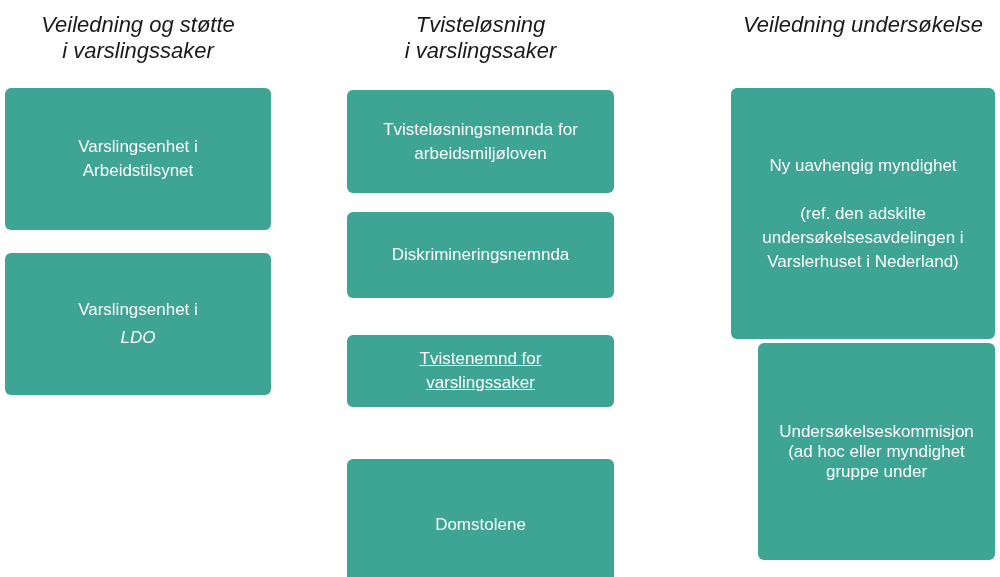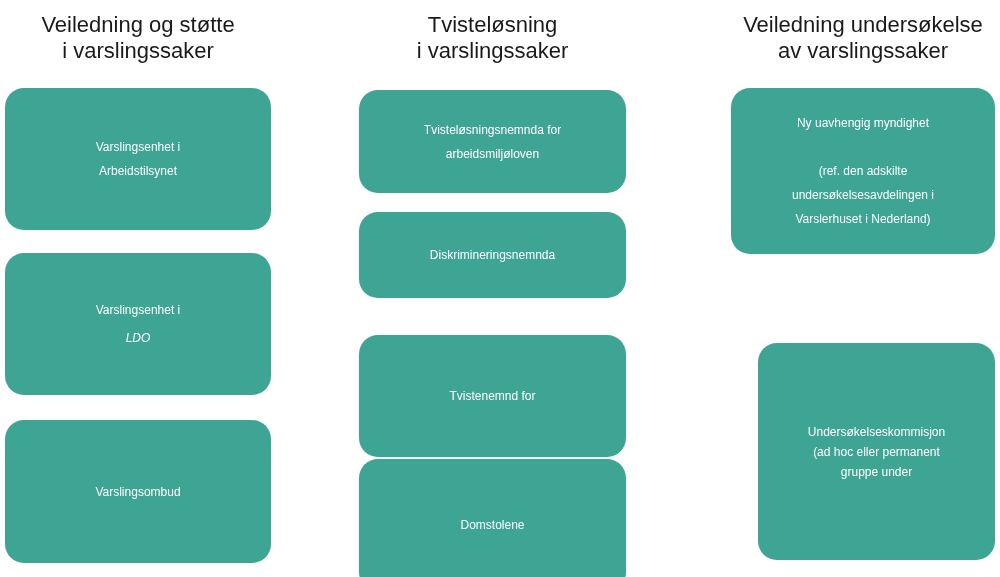--- a/index.html
+++ b/index.html
@@ -18,33 +18,33 @@
   }
   .column{position:absolute;top:0;height:577px;}
   .col-header{
     position:absolute;
     top:12px;left:0;right:0;
     text-align:center;
     color:var(--header-text);
     font-size:22px;
     line-height:26px;
   }
-  .col-header span{display:block;}
+  .col-header span{display:block;font-style:italic;}
   .box{
     position:absolute;
     left:0;right:0;
     background:var(--box-fill);
-    border-radius:19px;
+    border-radius:6px;
     display:flex;
     flex-direction:column;
     align-items:center;
     justify-content:center;
     text-align:center;
     color:var(--box-text);
-    font-size:12px;
+    font-size:17px;
     line-height:24px;
     padding:6px 10px;
     box-sizing:border-box;
   }
   .box .line{display:block;width:100%;}
   .box.tight{line-height:20px;margin-left:27px;}
   .gap-sm{margin-top:4px;font-style:italic;}
   .gap-md{margin-top:24px;}
 </style>
 </head>
@@ -58,56 +58,53 @@
       <span>i varslingssaker</span>
     </div>
     <div class="box" style="top:88px;height:142px;">
       <span class="line">Varslingsenhet i</span>
       <span class="line">Arbeidstilsynet</span>
     </div>
     <div class="box" style="top:253px;height:142px;">
       <span class="line">Varslingsenhet i</span>
       <span class="line gap-sm">LDO</span>
     </div>
-    <div class="box" style="top:420px;height:143px;">
-      <span class="line">Varslingsombud</span>
-    </div>
   </div>
 
-  <div class="column" style="left:359px;width:267px;">
+  <div class="column" style="left:347px;width:267px;">
     <div class="col-header">
       <span>Tvisteløsning</span>
       <span>i varslingssaker</span>
     </div>
     <div class="box" style="top:90px;height:103px;">
       <span class="line">Tvisteløsningsnemnda for</span>
       <span class="line">arbeidsmiljøloven</span>
     </div>
     <div class="box" style="top:212px;height:86px;">
       <span class="line">Diskrimineringsnemnda</span>
     </div>
-    <div class="box" style="top:335px;height:122px;">
+    <div class="box" style="top:335px;height:72px;text-decoration:underline;">
       <span class="line">Tvistenemnd for</span>
+      <span class="line">varslingssaker</span>
     </div>
     <div class="box" style="top:459px;height:132px;">
       <span class="line">Domstolene</span>
     </div>
   </div>
 
   <div class="column" style="left:731px;width:264px;">
     <div class="col-header">
       <span>Veiledning undersøkelse</span>
-      <span>av varslingssaker</span>
     </div>
-    <div class="box" style="top:88px;height:166px;">
+    <div class="box" style="top:88px;height:251px;">
       <span class="line">Ny uavhengig myndighet</span>
       <span class="line gap-md">(ref. den adskilte</span>
       <span class="line">undersøkelsesavdelingen i</span>
       <span class="line">Varslerhuset i Nederland)</span>
     </div>
     <div class="box tight" style="top:343px;height:217px;">
       <span class="line">Undersøkelseskommisjon</span>
-      <span class="line">(ad hoc eller permanent</span>
+      <span class="line">(ad hoc eller myndighet</span>
       <span class="line">gruppe under</span>
     </div>
   </div>
 
 </div>
 
 </body></html>

